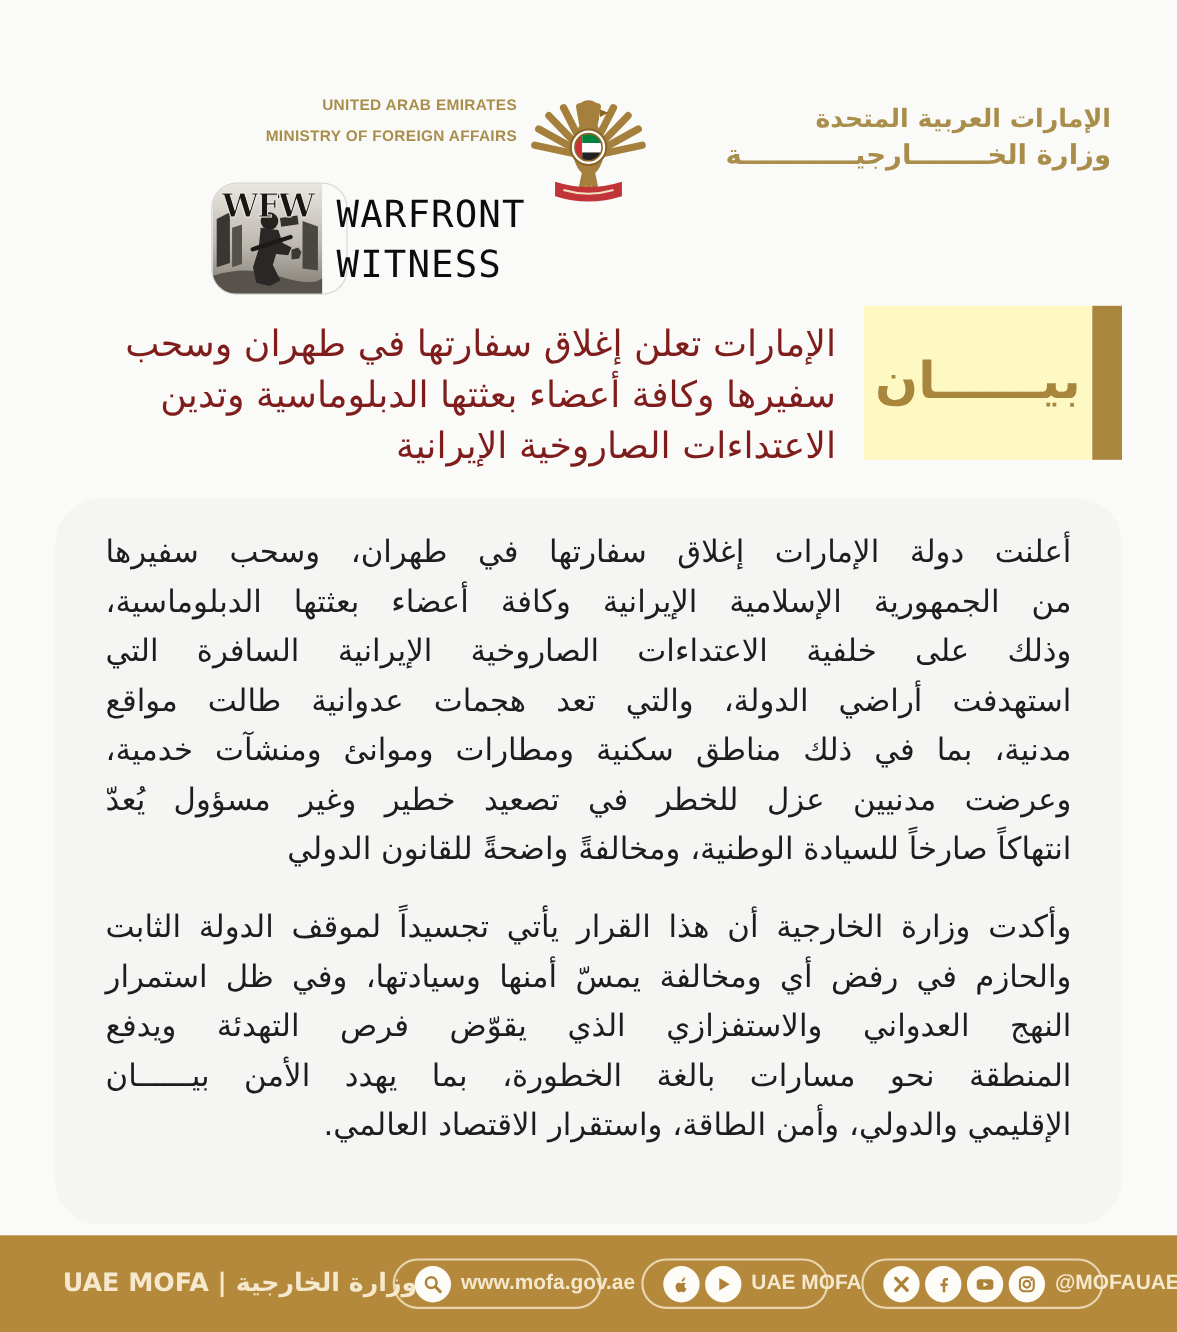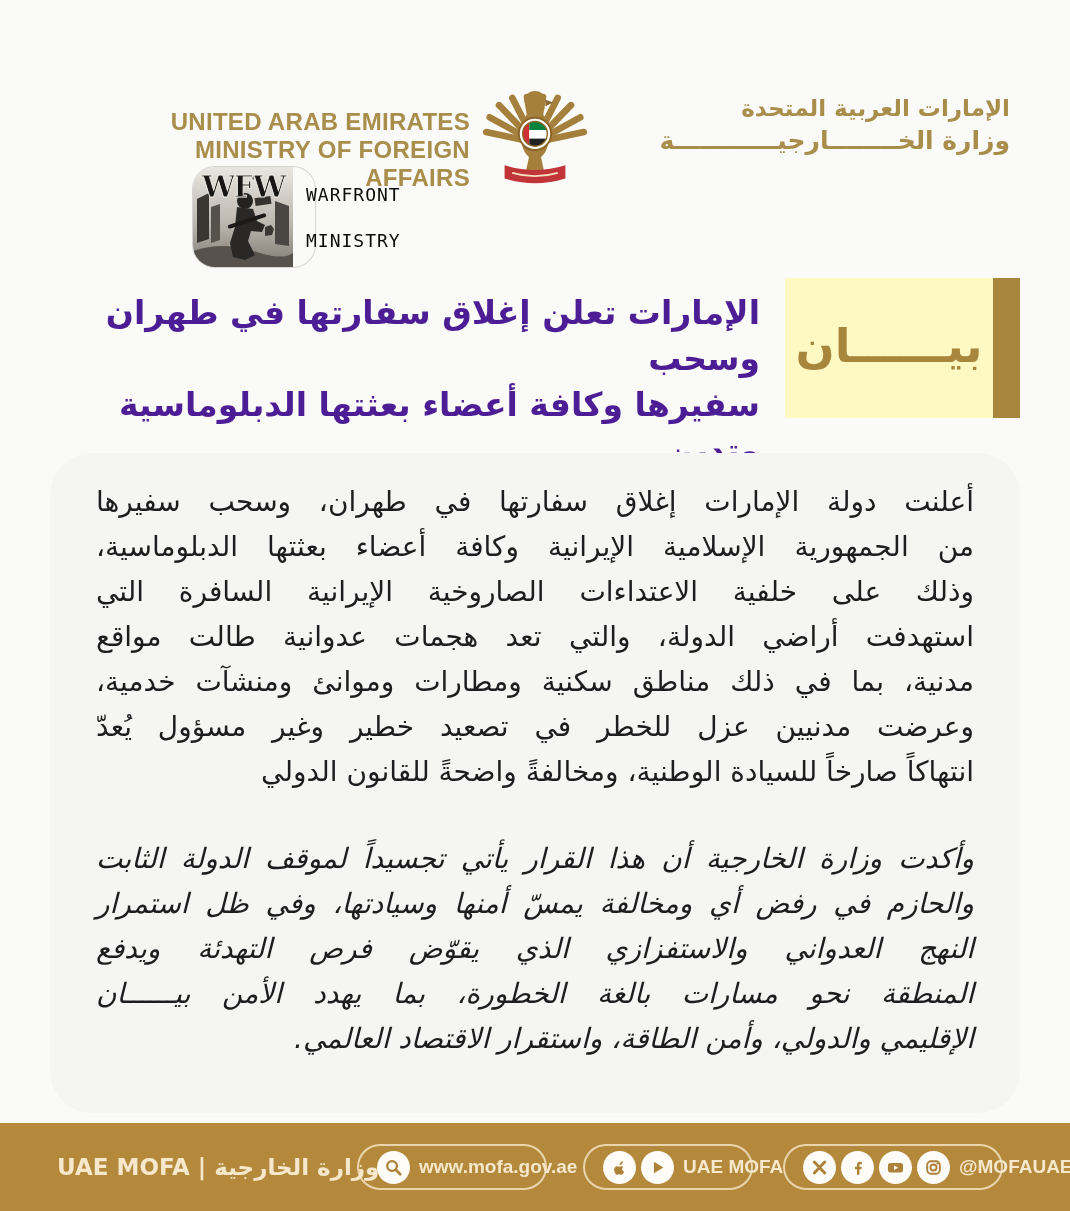--- a/index.html
+++ b/index.html
@@ -5,76 +5,76 @@
   * { margin:0; padding:0; box-sizing:border-box; }
   html,body { background:#ffffff; }
   .page {
     position:relative; width:1070px; height:1211px;
     background:#fafaf8; overflow:hidden;
     font-family:"DejaVu Sans", sans-serif;
   }
 
   
   .mofa-en {
-    position:absolute; right:600px; top:108px; width:340px;
+    position:absolute; right:600px; top:81px; width:340px;
     text-align:right; color:#a98e4b; font-weight:bold;
     font-family:"Liberation Sans", sans-serif;
-    font-size:24px; line-height:28px; letter-spacing:.3px;
+    font-size:14px; line-height:28px; letter-spacing:.3px;
   }
   .emblem { position:absolute; left:478px; top:74px; width:114px; height:114px; }
   .mofa-ar {
     position:absolute; right:60px; top:92px; width:400px;
     direction:rtl; text-align:right; color:#a98e4b; font-weight:bold;
   }
   .mofa-ar .l1 { font-size:23px; line-height:32px; }
   .mofa-ar .l2 { font-size:25px; line-height:34px; }
 
   
   .wm-icon {
     position:absolute; left:193px; top:167px; width:122px; height:100px;
     border-radius:22px; overflow:hidden; box-shadow:0 0 0 1px rgba(0,0,0,.15);
   }
   .wm-text {
     position:absolute; left:306px; top:172px;
     font-family:"DejaVu Sans Mono", monospace;
-    font-size:18px; line-height:46px; color:#0c0c0c; letter-spacing:1px;
+    font-size:34px; line-height:46px; color:#0c0c0c; letter-spacing:1px;
   }
 
   
   .bayan-panel {
     position:absolute; left:785px; top:278px; width:208px; height:140px;
     background:#fef9c3; display:flex; align-items:center; justify-content:center;
   }
   .bayan-word {
     color:#a8863c; font-weight:bold; font-size:46px; direction:rtl;
     transform:translateY(-2px);
   }
   .bayan-bar {
     position:absolute; left:993px; top:278px; width:27px; height:140px;
     background:#a8863c;
   }
 
   
   .headline {
     position:absolute; right:310px; top:290px; width:705px;
     direction:rtl; text-align:right;
-    font-weight:bold; font-size:33px; line-height:46px; color:#4c1d95;
+    font-weight:normal; font-size:33px; line-height:46px; color:#7f1d1d;
   }
 
   
   .body-panel {
     position:absolute; left:50px; top:453px; width:970px; height:660px;
     background:#f5f5f3; border-radius:42px;
     padding:26px 46px 0 46px; overflow:hidden;
   }
   .para {
     direction:rtl; font-size:28px; line-height:45px; color:#1d1d1f;
     text-align:left;
   }
-  .para + .para { margin-top:42px;font-style:italic; }
+  .para + .para { margin-top:26px; }
   .para > div { text-align-last:justify; }
   .para > div:last-child { text-align-last:right; }
 
   
   .footer {
     position:absolute; left:0; top:1123px; width:1070px; height:88px;
     background:#b5893c;
   }
   .footer-brand {
     position:absolute; left:57px; top:0; height:88px;
@@ -207,21 +207,21 @@
       <path d="M44 40 l16 2 4 12 8 4 -3 7 -11 -1 -3 10 7 14 -10 5 -12 -3 -3 -14 5 -16 z" fill="#2a2826"></path>
       <rect x="34" y="52" width="40" height="4" rx="2" fill="#1c1a18" transform="rotate(-18 54 54)"></rect>
 
       <path d="M72 60 l6 -2 3 4 -2 6 -7 1 z" fill="#3c3935"></path>
 
       <text x="50" y="30" text-anchor="middle" font-family="DejaVu Serif, serif" font-weight="bold" font-size="30" fill="#181715" stroke="#f2efe9" stroke-width="0.8" letter-spacing="-2">WFW</text>
     </svg>
   </div>
   <div class="wm-text">
     <div>WARFRONT</div>
-    <div>MINISTRY</div>
+    <div>WITNESS</div>
   </div>
 
   <div class="bayan-panel">
     <div class="bayan-word">بيــــــان</div>
   </div>
   <div class="bayan-bar"></div>
 
   <div class="headline">
       <div>الإمارات تعلن إغلاق سفارتها في طهران وسحب</div>
       <div>سفيرها وكافة أعضاء بعثتها الدبلوماسية وتدين</div>

